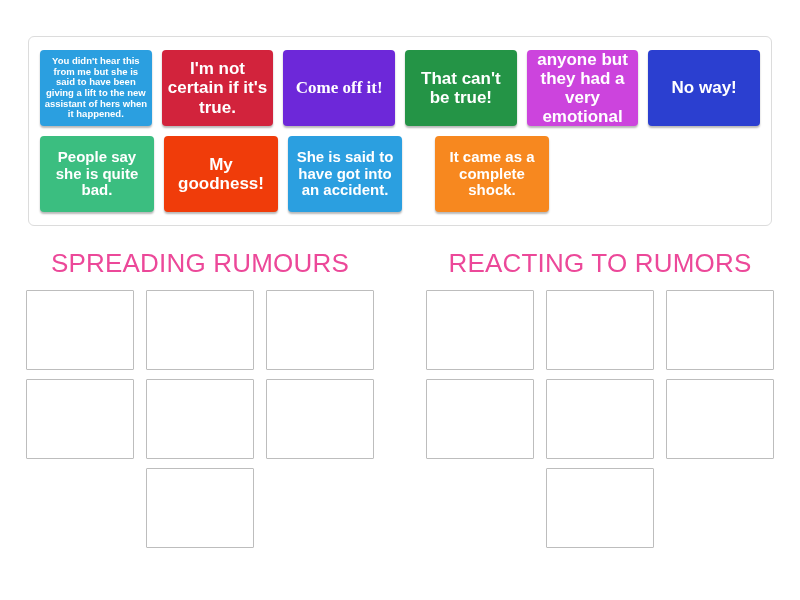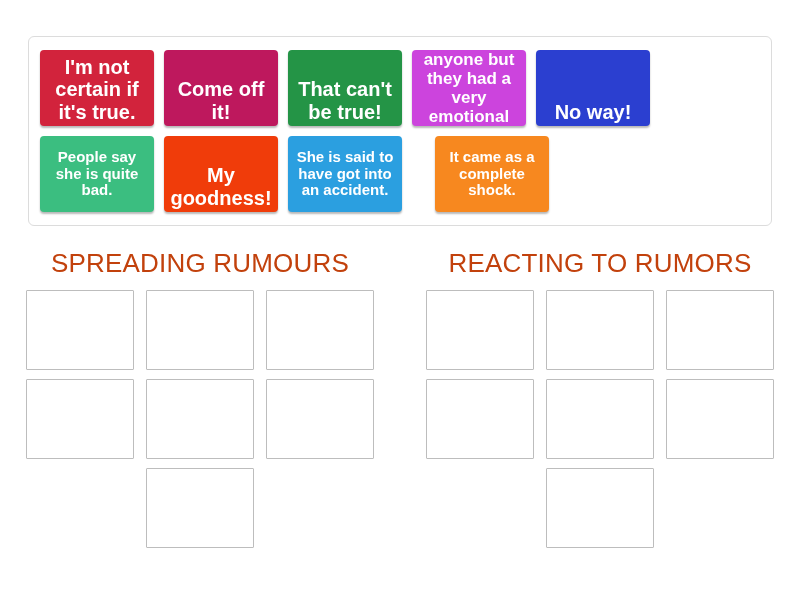--- a/index.html
+++ b/index.html
@@ -60,38 +60,38 @@
 
   .tile .tile-text {
     display: block;
     width: 100%;
   }
 
   
   .fs-tiny  { font-size: 9.5px; }
   .fs-small { font-size: 17px; }
   .fs-med   { font-size: 15px; }
-  .fs-large { font-size: 20px; align-items: flex-end; }
+  .fs-large { font-size: 17px; }
 
   
   .headings {
     position: absolute;
     top: 248px;
     left: 0;
     width: 800px;
     display: flex;
   }
   .heading-col {
     flex: 0 0 400px;
     text-align: center;
   }
   .heading {
     font-size: 26px;
     font-weight: normal;
-    color: #c2410c;
+    color: #ec4899;
     letter-spacing: 0.2px;
     font-family: "Liberation Sans", sans-serif;
   }
 
   
   .zones {
     position: absolute;
     top: 290px;
     left: 0;
     width: 800px;
@@ -117,24 +117,27 @@
     border-radius: 1px;
   }
 </style>
 </head>
 <body>
 
 <div id="app">
 
   <div class="tray">
     <div class="tray-row" id="tray-row-1">
+        <div class="tile fs-tiny" style="background: rgb(43, 159, 224);">
+          <span class="tile-text">You didn't hear this from me but she is said to have been giving a lift to the new assistant of hers when it happened.</span>
+        </div>
         <div class="tile fs-large" style="background: rgb(210, 35, 60);">
           <span class="tile-text">I'm not certain if it's true.</span>
         </div>
-        <div class="tile fs-large" style="background: #be185d;">
+        <div class="tile fs-large" style="background: #6d28d9; font-family: Liberation Serif, serif;">
           <span class="tile-text">Come off it!</span>
         </div>
         <div class="tile fs-large" style="background: rgb(36, 148, 70);">
           <span class="tile-text">That can't be true!</span>
         </div>
         <div class="tile fs-small" style="background: rgb(204, 68, 221);">
           <span class="tile-text">Don't tell anyone but they had a very emotional conversation.</span>
         </div>
         <div class="tile fs-large" style="background: rgb(43, 63, 208);">
           <span class="tile-text">No way!</span>

